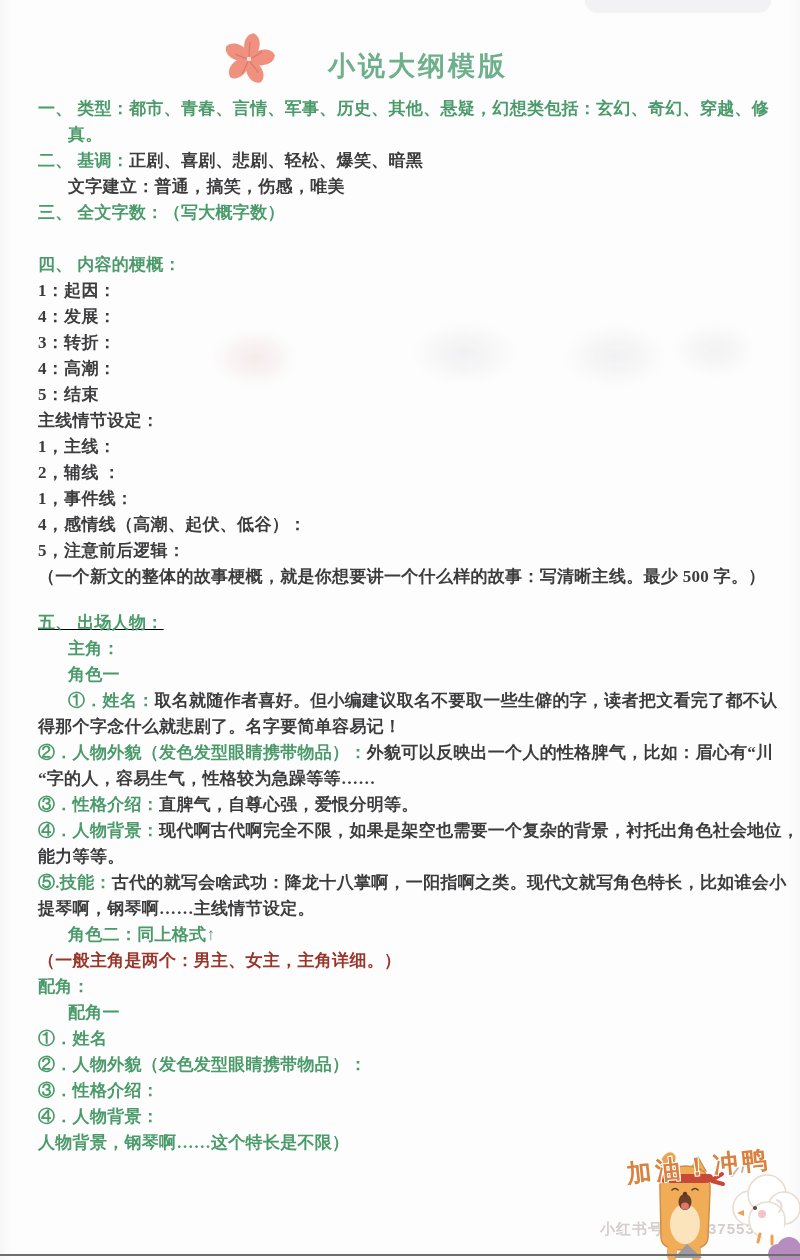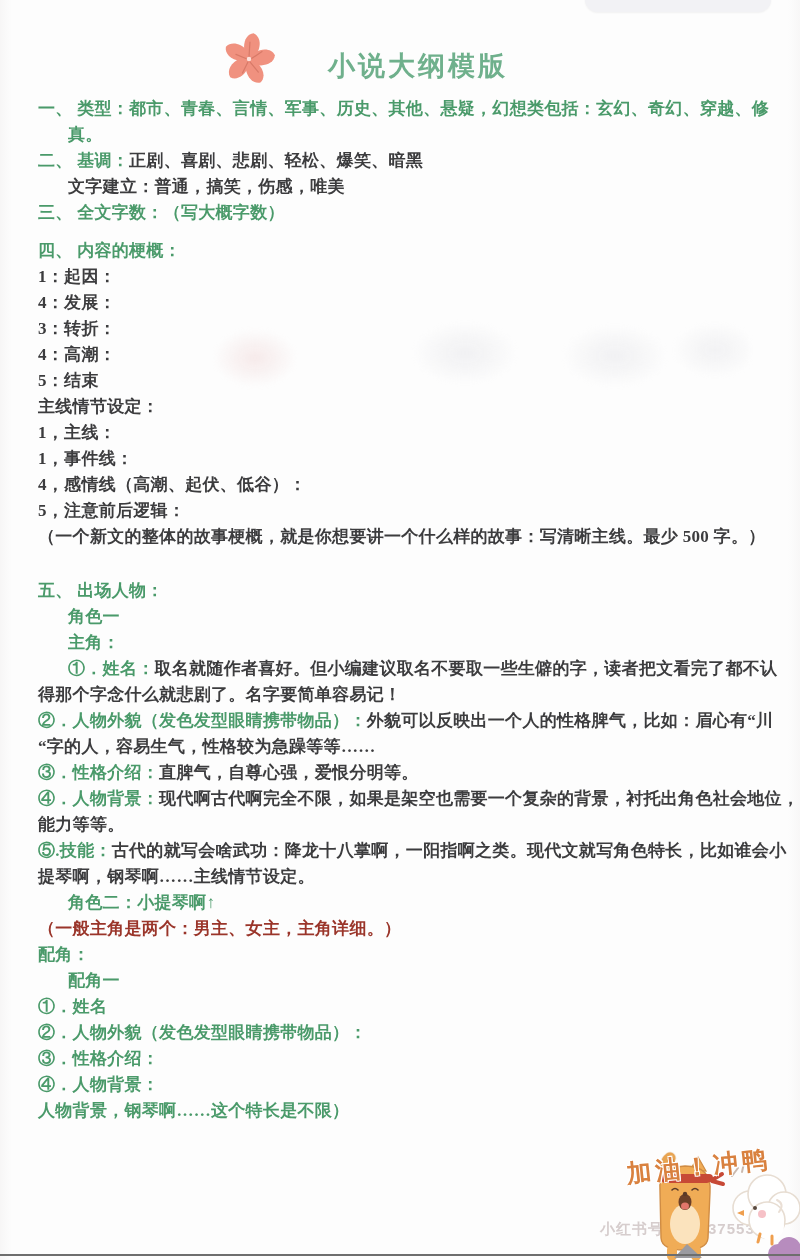--- a/index.html
+++ b/index.html
@@ -103,45 +103,46 @@
   </div>
 
   <div class="faint-watermark"></div>
 
   <div class="doc" id="doc-lines">
       <div class="line ind0"><span class="seg-green">一、 类型：都市、青春、言情、军事、历史、其他、悬疑，幻想类包括：玄幻、奇幻、穿越、修</span></div>
       <div class="line ind1"><span class="seg-green">真。</span></div>
       <div class="line ind0"><span class="seg-green">二、 基调：</span><span class="seg-dark">正剧、喜剧、悲剧、轻松、爆笑、暗黑</span></div>
       <div class="line ind1"><span class="seg-dark">文字建立：普通，搞笑，伤感，唯美</span></div>
       <div class="line ind0"><span class="seg-green">三、 全文字数：（写大概字数）</span></div>
-      <div class="line ind0" style="margin-top: 12px;"><span class="seg-green">四、 内容的梗概：</span></div>
+      <div class="line ind0" style="margin-top: 26px;"><span class="seg-green">四、 内容的梗概：</span></div>
       <div class="line ind0"><span class="seg-dark">1：起因：</span></div>
       <div class="line ind0"><span class="seg-dark">4：发展：</span></div>
       <div class="line ind0"><span class="seg-dark">3：转折：</span></div>
       <div class="line ind0"><span class="seg-dark">4：高潮：</span></div>
       <div class="line ind0"><span class="seg-dark">5：结束</span></div>
       <div class="line ind0"><span class="seg-dark">主线情节设定：</span></div>
       <div class="line ind0"><span class="seg-dark">1，主线：</span></div>
+      <div class="line ind0"><span class="seg-dark">2，辅线 ：</span></div>
       <div class="line ind0"><span class="seg-dark">1，事件线：</span></div>
       <div class="line ind0"><span class="seg-dark">4，感情线（高潮、起伏、低谷）：</span></div>
       <div class="line ind0"><span class="seg-dark">5，注意前后逻辑：</span></div>
       <div class="line ind0"><span class="seg-dark">（一个新文的整体的故事梗概，就是你想要讲一个什么样的故事：写清晰主线。最少 500 字。）</span></div>
-      <div class="line ind0" style="margin-top: 28px;"><span class="seg-green">五、 出场人物：</span></div>
+      <div class="line ind0" style="margin-top: 20px; text-decoration: underline;"><span class="seg-green">五、 出场人物：</span></div>
+      <div class="line ind1"><span class="seg-green">主角：</span></div>
       <div class="line ind1"><span class="seg-green">角色一</span></div>
-      <div class="line ind1"><span class="seg-green">主角：</span></div>
       <div class="line ind1"><span class="seg-green">①．姓名：</span><span class="seg-dark">取名就随作者喜好。但小编建议取名不要取一些生僻的字，读者把文看完了都不认</span></div>
       <div class="line ind0"><span class="seg-dark">得那个字念什么就悲剧了。名字要简单容易记！</span></div>
       <div class="line ind0"><span class="seg-green">②．人物外貌（发色发型眼睛携带物品）：</span><span class="seg-dark">外貌可以反映出一个人的性格脾气，比如：眉心有“川</span></div>
       <div class="line ind0"><span class="seg-dark">“字的人，容易生气，性格较为急躁等等……</span></div>
       <div class="line ind0"><span class="seg-green">③．性格介绍：</span><span class="seg-dark">直脾气，自尊心强，爱恨分明等。</span></div>
       <div class="line ind0"><span class="seg-green">④．人物背景：</span><span class="seg-dark">现代啊古代啊完全不限，如果是架空也需要一个复杂的背景，衬托出角色社会地位，</span></div>
       <div class="line ind0"><span class="seg-dark">能力等等。</span></div>
       <div class="line ind0"><span class="seg-green">⑤.技能：</span><span class="seg-dark">古代的就写会啥武功：降龙十八掌啊，一阳指啊之类。现代文就写角色特长，比如谁会小</span></div>
       <div class="line ind0"><span class="seg-dark">提琴啊，钢琴啊……主线情节设定。</span></div>
-      <div class="line ind1"><span class="seg-green">角色二：小提琴啊↑</span></div>
+      <div class="line ind1"><span class="seg-green">角色二：同上格式↑</span></div>
       <div class="line ind0"><span class="seg-red">（一般主角是两个：男主、女主，主角详细。）</span></div>
       <div class="line ind0"><span class="seg-green">配角：</span></div>
       <div class="line ind1"><span class="seg-green">配角一</span></div>
       <div class="line ind0"><span class="seg-green">①．姓名</span></div>
       <div class="line ind0"><span class="seg-green">②．人物外貌（发色发型眼睛携带物品）：</span></div>
       <div class="line ind0"><span class="seg-green">③．性格介绍：</span></div>
       <div class="line ind0"><span class="seg-green">④．人物背景：</span></div>
       <div class="line ind0"><span class="seg-green">人物背景，钢琴啊……这个特长是不限）</span></div>
     </div>
 

